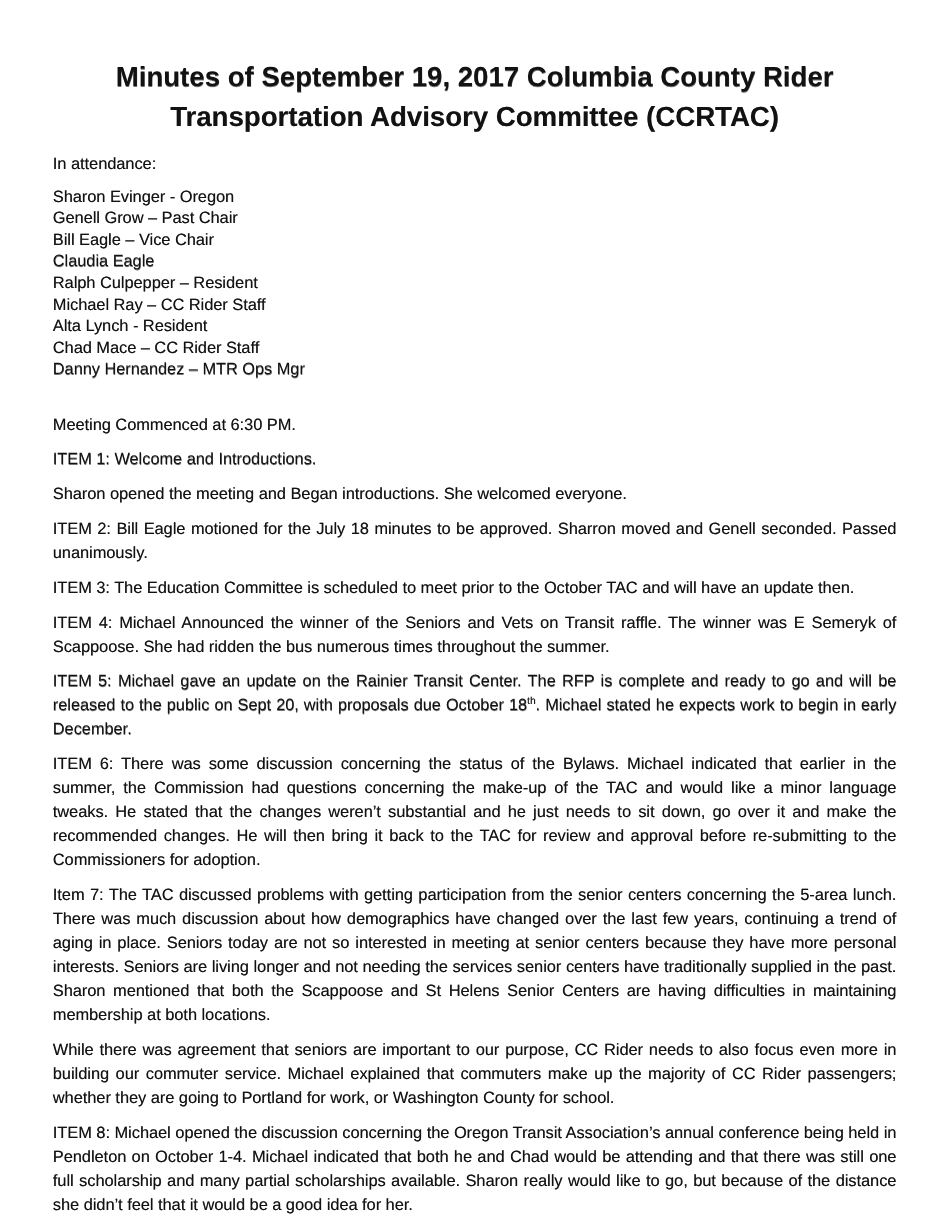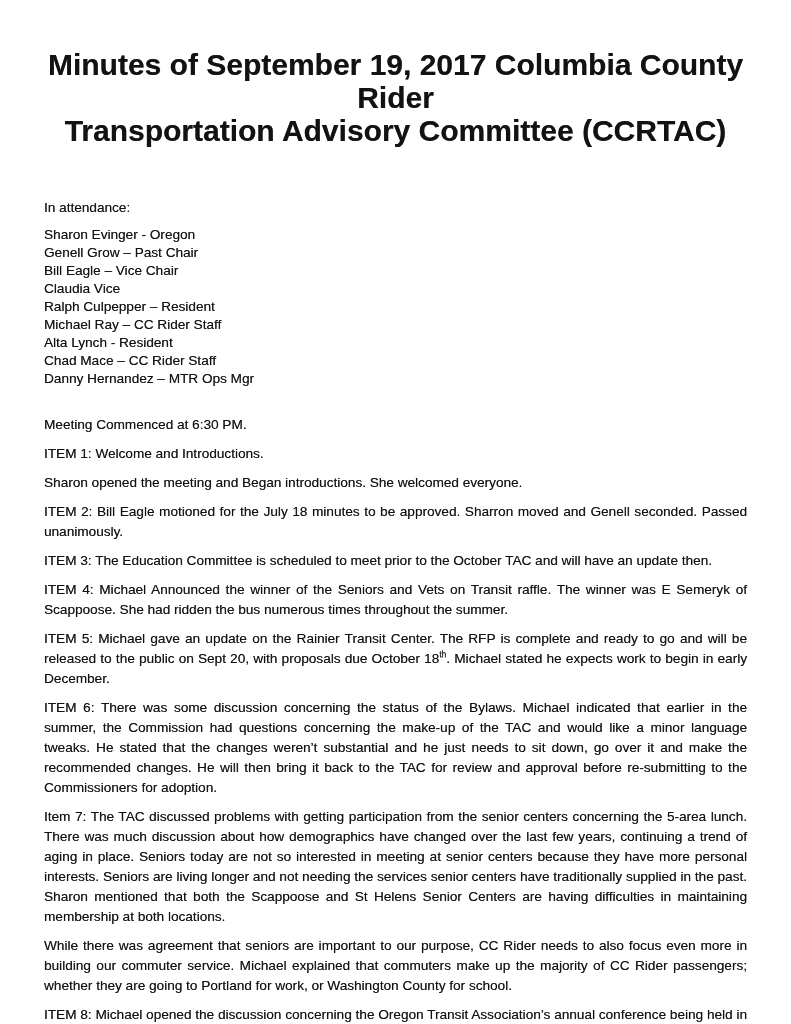--- a/index.html
+++ b/index.html
@@ -8,30 +8,30 @@
     height: 1024px;
     box-sizing: border-box;
     padding: 42px 44px 0 44px;
     background: #ffffff;
     font-family: "Liberation Sans", sans-serif;
     color: #121212;
     overflow: hidden;
     text-shadow: 0.2px 0.2px 0.35px rgba(0,0,0,0.55);
   }
   .doc-title {
-    font-size: 30px;
+    font-size: 23px;
     font-weight: 700;
     line-height: 33px;
     text-align: center;
     margin: 6px 0 0 0;
   }
   .attendance-heading {
     font-size: 13.6px;
     line-height: 18px;
-    margin: 52px 0 9px 0;
+    margin: 14px 0 9px 0;
   }
   .attendee {
     font-size: 13.6px;
     line-height: 18px;
   }
   .body-block { margin-top: 27px; }
   .para {
     font-size: 13.6px;
     line-height: 20px;
     margin: 9px 0 0 0;
@@ -54,21 +54,21 @@
     <span>Minutes of September 19, 2017 Columbia County Rider</span><br>
     <span>Transportation Advisory Committee (CCRTAC)</span>
   </h1>
 
   <div class="attendance-heading">In attendance:</div>
 
   <div>
     <div class="attendee">Sharon Evinger - Oregon</div>
     <div class="attendee">Genell Grow – Past Chair</div>
     <div class="attendee">Bill Eagle – Vice Chair</div>
-    <div class="attendee">Claudia Vice</div>
+    <div class="attendee">Claudia Eagle</div>
     <div class="attendee">Ralph Culpepper – Resident</div>
     <div class="attendee">Michael Ray – CC Rider Staff</div>
     <div class="attendee">Alta Lynch - Resident</div>
     <div class="attendee">Chad Mace – CC Rider Staff</div>
     <div class="attendee">Danny Hernandez – MTR Ops Mgr</div>
   </div>
 
   <div class="body-block">
 
     <p class="para">

